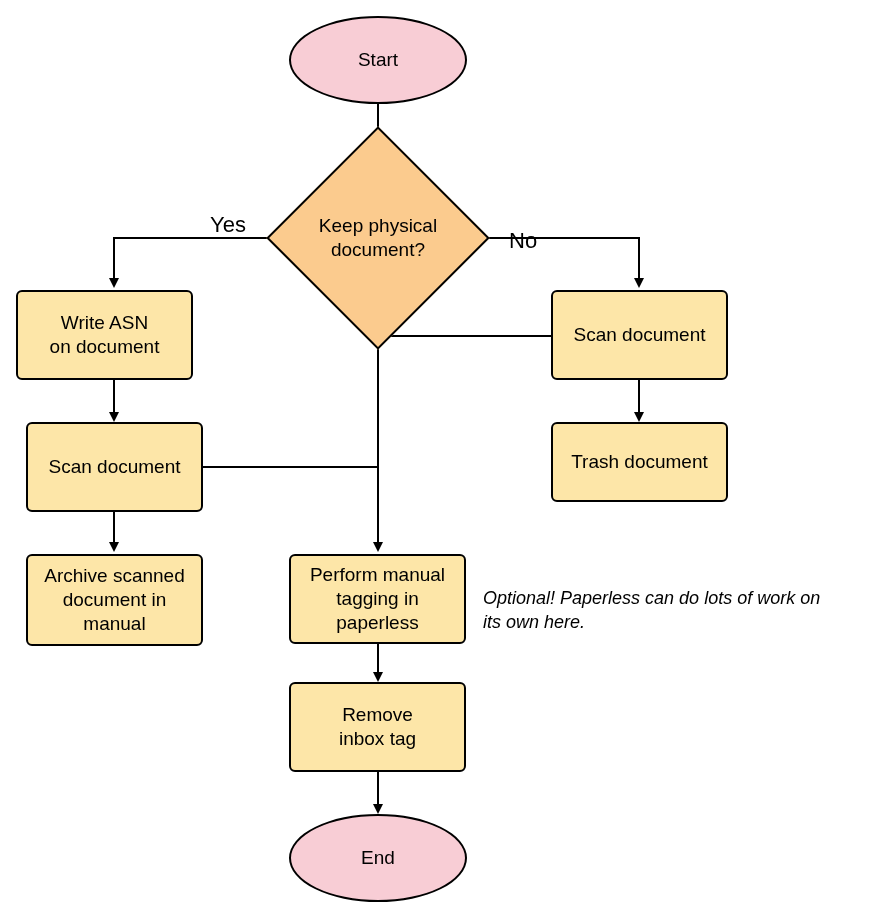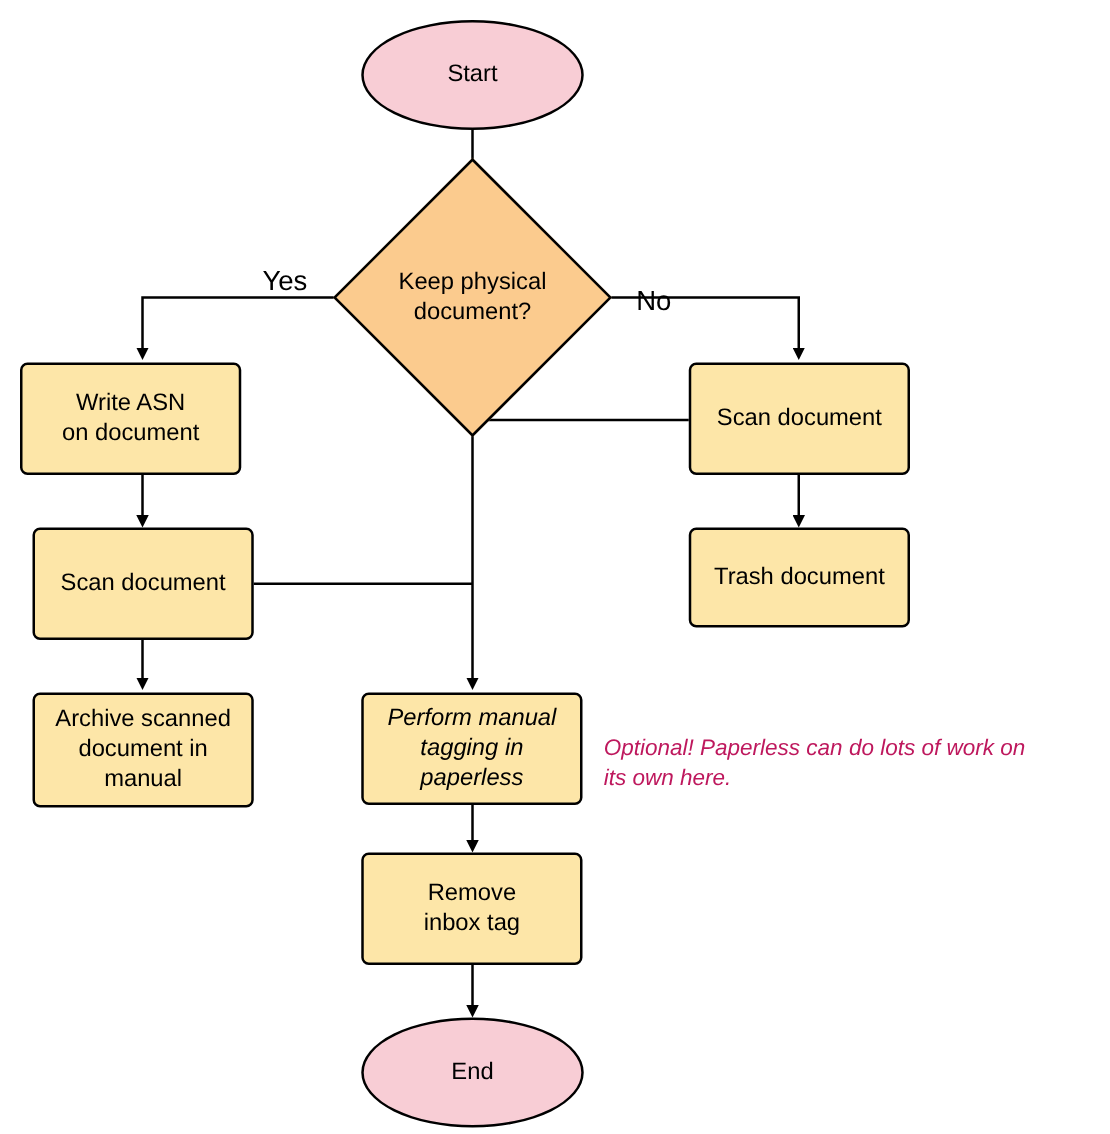--- a/index.html
+++ b/index.html
@@ -64,21 +64,21 @@
     position: absolute;
     font-size: 22px;
     color: #000000;
     background: transparent;
   }
   .note {
     position: absolute;
     font-style: italic;
     font-size: 18px;
     line-height: 24px;
-    color: #be185d;
+    color: #000000;
     width: 400px;
   }
 </style>
 </head>
 <body>
 
 <div id="canvas">
 
   <svg id="edges" viewBox="0 0 888 907">
     <defs>
@@ -137,21 +137,21 @@
   </div>
 
   <div class="node process" style="left:551px; top:290px; width:177px; height:90px;">
     <span>Scan document</span>
   </div>
 
   <div class="node process" style="left:551px; top:422px; width:177px; height:80px;">
     <span>Trash document</span>
   </div>
 
-  <div class="node process" style="left:289px; top:554px; width:177px; height:90px; flex-direction:column;font-style:italic;">
+  <div class="node process" style="left:289px; top:554px; width:177px; height:90px; flex-direction:column;">
     <span>Perform manual</span>
     <span>tagging in</span>
     <span>paperless</span>
   </div>
 
   <div class="node process" style="left:289px; top:682px; width:177px; height:90px; flex-direction:column;">
     <span>Remove</span>
     <span>inbox tag</span>
   </div>
 

